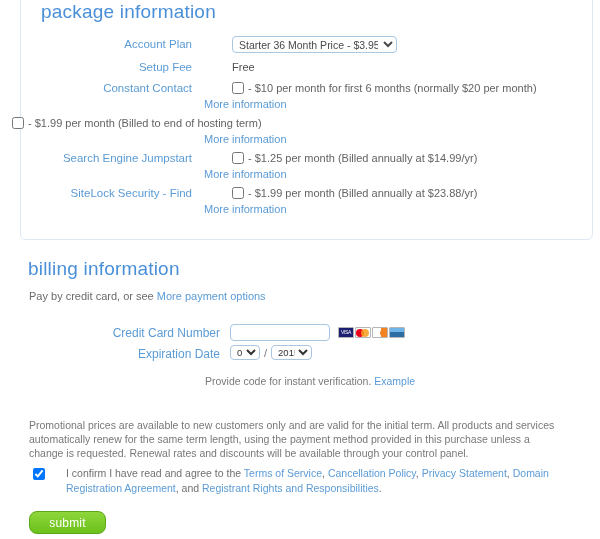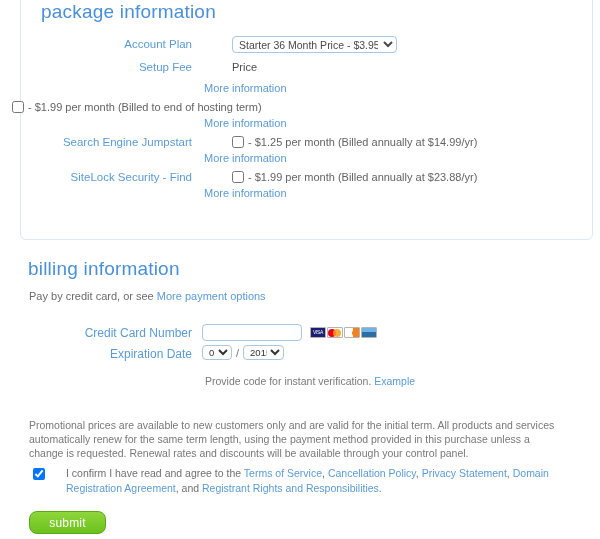--- a/index.html
+++ b/index.html
@@ -137,20 +137,21 @@
     position: absolute;
     left: 0;
     top: 324px;
     width: 600px;
   }
 
   .brow {
     display: flex;
     align-items: flex-start;
     margin-bottom: 3px;
+    padding-left: 28px;
   }
   .blabel {
     width: 192px;
     flex: 0 0 192px;
     text-align: right;
     color: #5b9bd5;
     font-size: 12px;
     line-height: 18px;
   }
   .bfield {
@@ -305,23 +306,32 @@
     <div class="flabel">Account Plan</div>
     <div class="fvalue">
       <select class="plan-select" id="account-plan-select">
         <option>Starter 36 Month Price - $3.95/mo.</option>
       </select>
     </div>
   </div>
 
   <div class="frow" style="margin-bottom:5px;">
     <div class="flabel">Setup Fee</div>
-    <div class="fvalue plain">Price</div>
-  </div>
-
+    <div class="fvalue plain">Free</div>
+  </div>
+
+  <div class="frow">
+    <div class="flabel">Constant Contact</div>
+    <div class="fvalue">
+      <label class="opt-line">
+        <input type="checkbox" style="">
+        <span>- $10 per month for first 6 months (normally $20 per month)</span>
+      </label>
+    </div>
+  </div>
   <a href="#" class="moreinfo" style="margin-bottom:3px;">More information</a>
 
   <div class="frow">
     <div class="fvalue">
       <label class="opt-line">
         <input type="checkbox" style="">
         <span>- $1.99 per month (Billed to end of hosting term)</span>
       </label>
     </div>
   </div>

